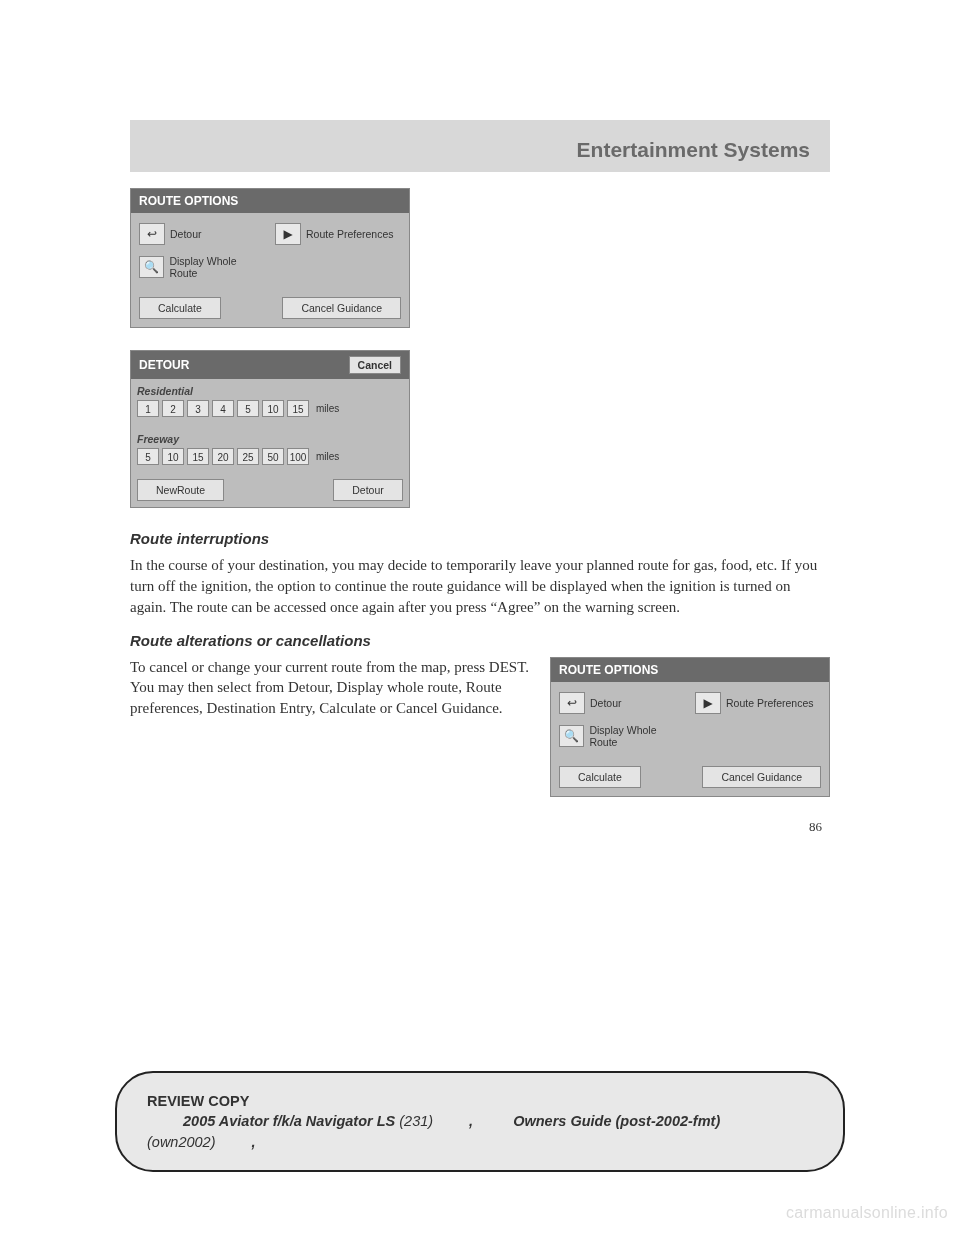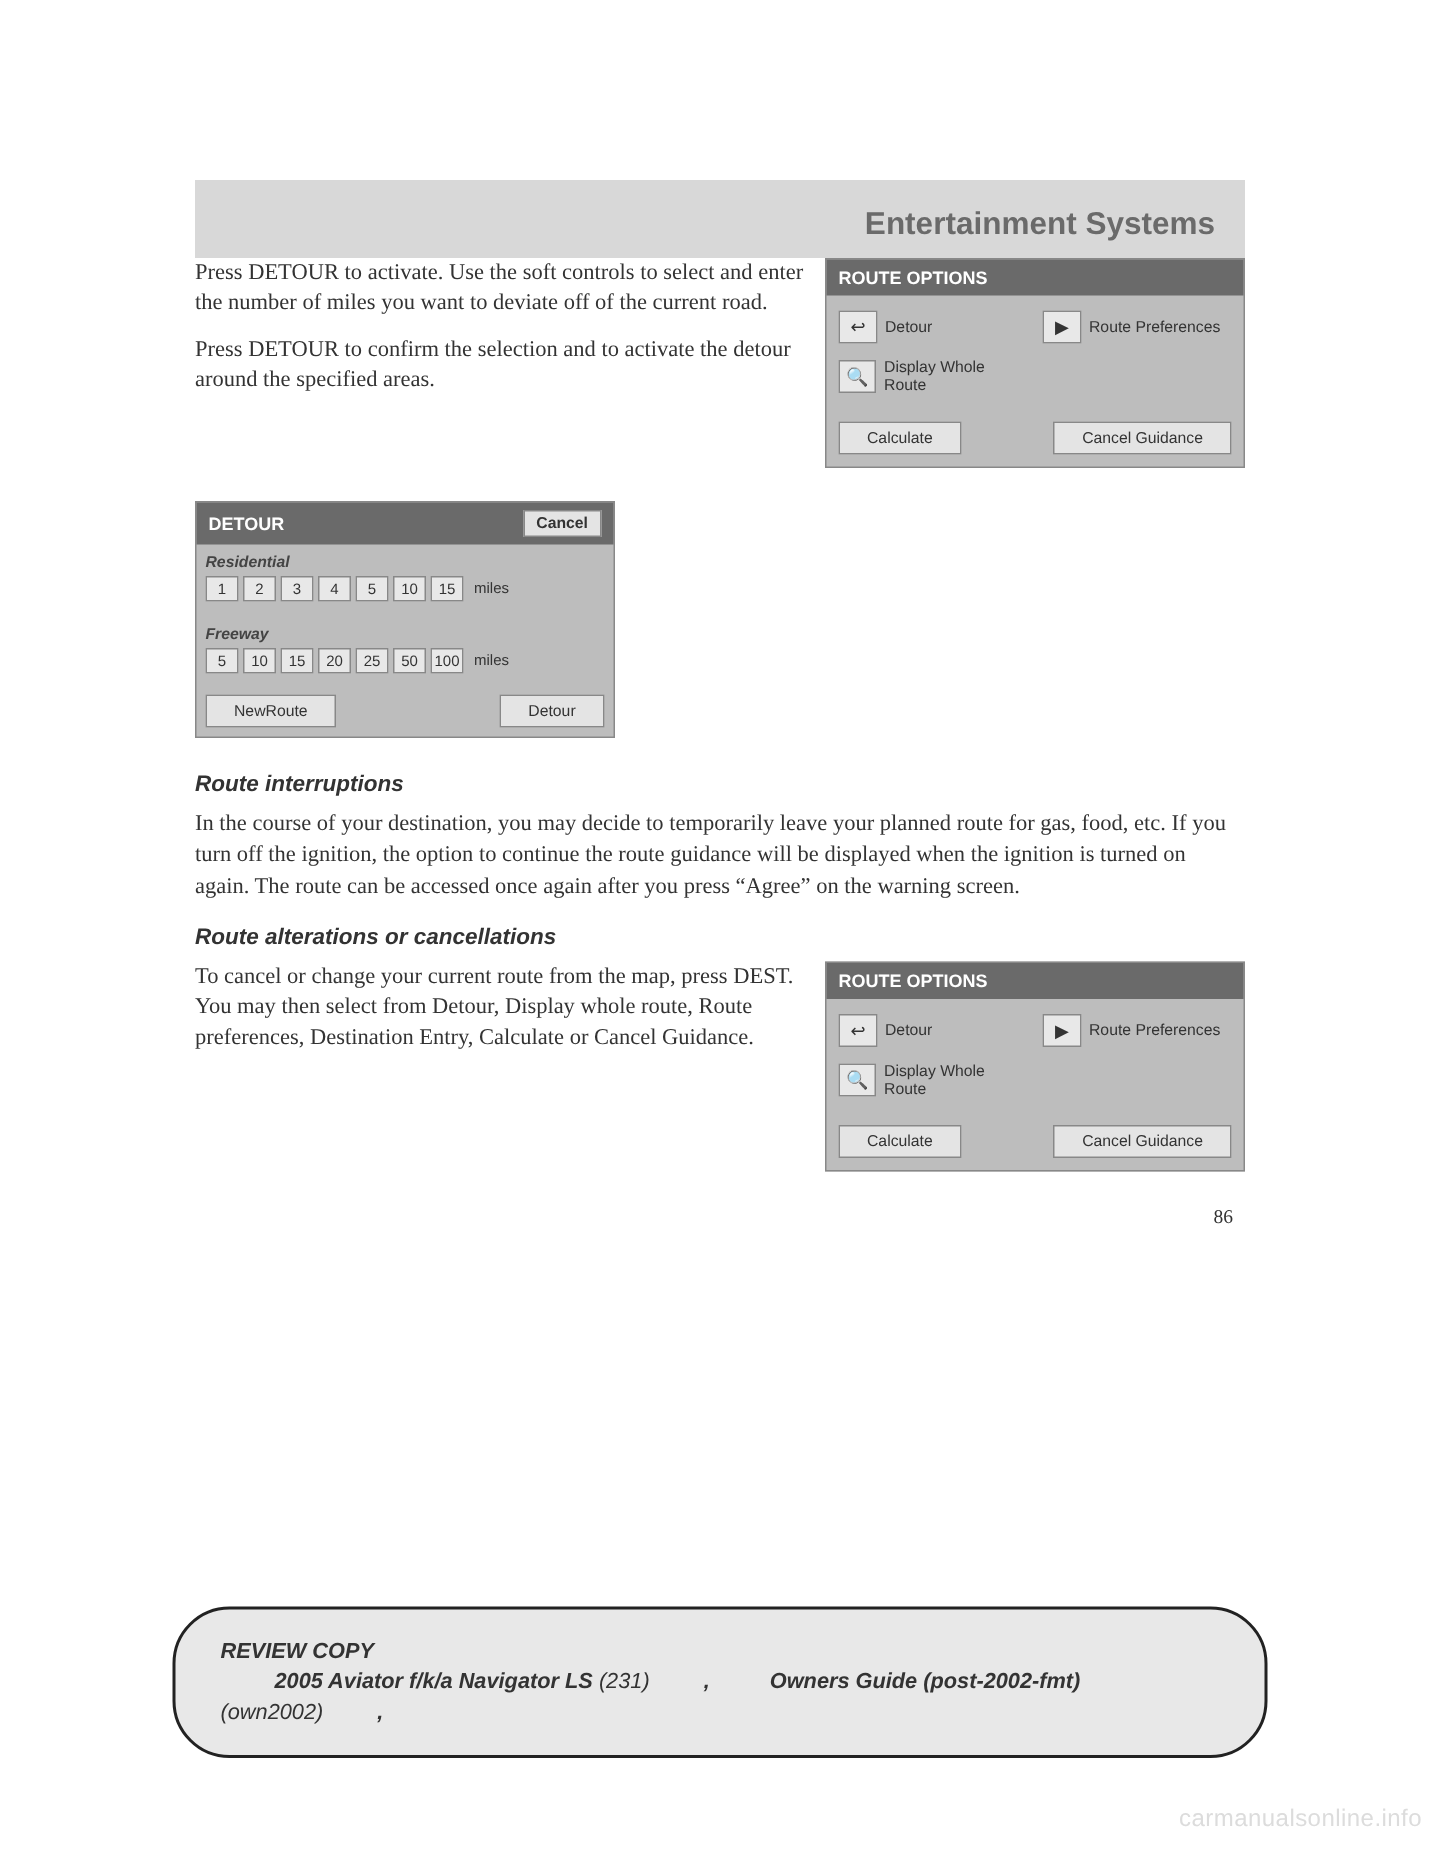--- a/index.html
+++ b/index.html
@@ -11,20 +11,21 @@
     color: #333;
     position: relative;
   }
   .page {
     padding: 120px 130px 60px 130px;
   }
   .header-bar {
     background: #d8d8d8;
     padding: 18px 20px 10px 20px;
     text-align: right;
+    margin-bottom: 16px;
   }
   .header-title {
     font-family: Arial, Helvetica, sans-serif;
     font-weight: bold;
     font-size: 21px;
     color: #6a6a6a;
   }
   .content-row {
     display: flex;
     gap: 14px;
@@ -155,21 +156,21 @@
     left: 115px;
     right: 115px;
     border: 2px solid #222;
     border-radius: 38px;
     padding: 18px 30px;
     background: #e8e8e8;
     font-family: Arial, Helvetica, sans-serif;
     font-size: 14.5px;
     line-height: 1.4;
   }
-  .footer-box .rc { font-weight: bold; font-style: italic; }
+  .footer-box .rc { font-weight: bold; }
   .footer-box .bold { font-weight: bold; margin-left: 36px; }
   .footer-box .ital { font-style: italic; }
   .watermark {
     position: absolute;
     bottom: 20px;
     right: 12px;
     font-family: Arial, sans-serif;
     font-size: 16px;
     color: #dcdcdc;
     letter-spacing: 0.3px;
@@ -178,24 +179,20 @@
 </head>
 <body>
 
 <div class="page">
 
   <div class="header-bar">
     <span class="header-title">Entertainment Systems</span>
   </div>
 
   <div class="content-row">
-    <div class="text-col">
-      <p>Press DETOUR to activate. Use the soft controls to select and enter the number of miles you want to deviate off of the current road.</p>
-      <p>Press DETOUR to confirm the selection and to activate the detour around the specified areas.</p>
-    </div>
     <div class="img-col">
       <div class="ui-panel">
         <div class="panel-title">
           <span>ROUTE OPTIONS</span>
         </div>
         <div class="panel-body">
           <div class="opt-grid">
             <div class="opt-item">
               <div class="icon-btn">↩</div>
               <div class="opt-label">Detour</div>

